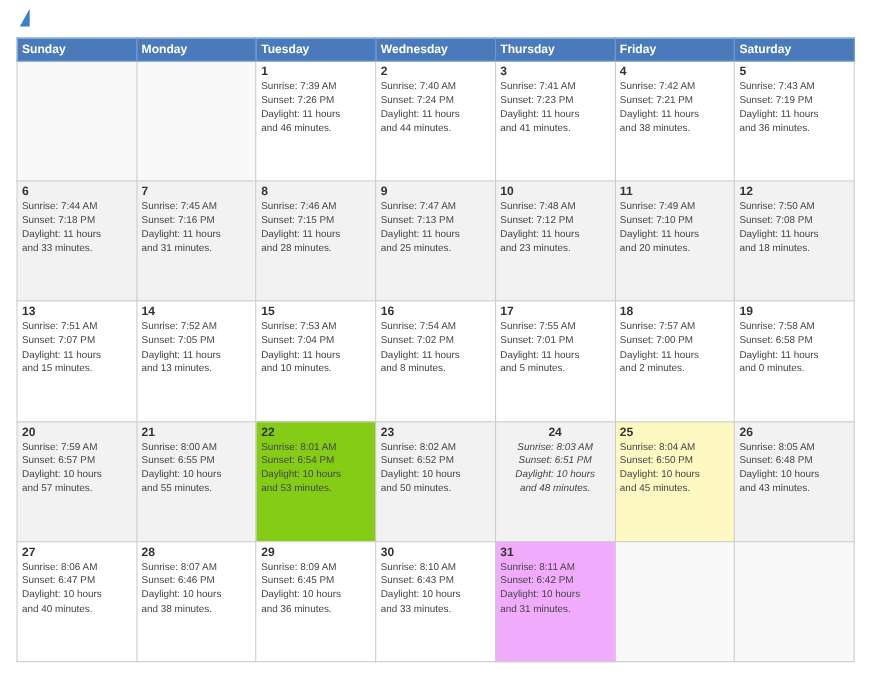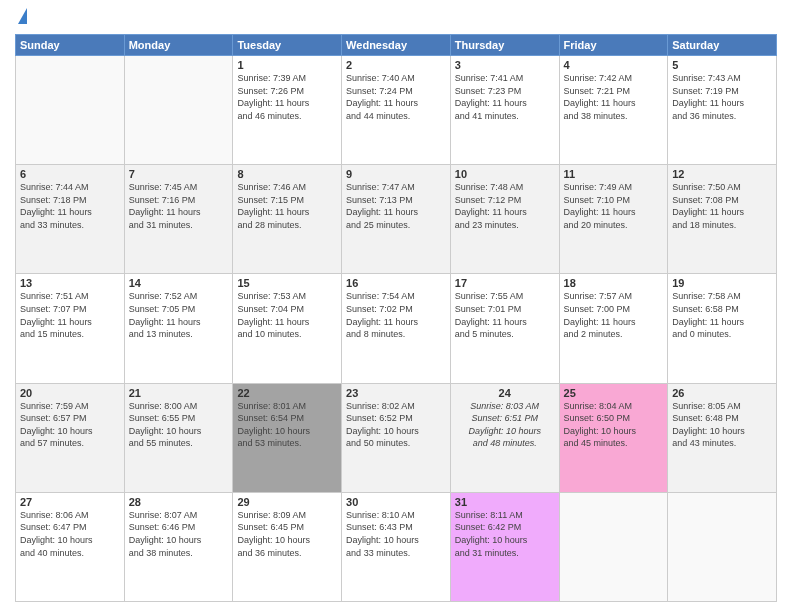--- a/index.html
+++ b/index.html
@@ -293,42 +293,42 @@
 Daylight: 10 hours
 and 57 minutes.</div>
           </td>
           <td style="background: rgb(242, 242, 242);">
             <span class="day-num">21</span>
             <div class="day-info" style="white-space: pre-line;">Sunrise: 8:00 AM
 Sunset: 6:55 PM
 Daylight: 10 hours
 and 55 minutes.</div>
           </td>
-          <td style="background: #a3a3a3;">
+          <td style="background: #84cc16;">
             <span class="day-num">22</span>
             <div class="day-info" style="white-space: pre-line;">Sunrise: 8:01 AM
 Sunset: 6:54 PM
 Daylight: 10 hours
 and 53 minutes.</div>
           </td>
           <td style="background: rgb(242, 242, 242);">
             <span class="day-num">23</span>
             <div class="day-info" style="white-space: pre-line;">Sunrise: 8:02 AM
 Sunset: 6:52 PM
 Daylight: 10 hours
 and 50 minutes.</div>
           </td>
           <td style="background: rgb(242, 242, 242); text-align: center;">
             <span class="day-num">24</span>
             <div class="day-info" style="white-space: pre-line; font-style: italic;">Sunrise: 8:03 AM
 Sunset: 6:51 PM
 Daylight: 10 hours
 and 48 minutes.</div>
           </td>
-          <td style="background: #f9a8d4;">
+          <td style="background: #fef9c3;">
             <span class="day-num">25</span>
             <div class="day-info" style="white-space: pre-line;">Sunrise: 8:04 AM
 Sunset: 6:50 PM
 Daylight: 10 hours
 and 45 minutes.</div>
           </td>
           <td style="background: rgb(242, 242, 242); margin-top: 16px;">
             <span class="day-num">26</span>
             <div class="day-info" style="white-space: pre-line;">Sunrise: 8:05 AM
 Sunset: 6:48 PM

